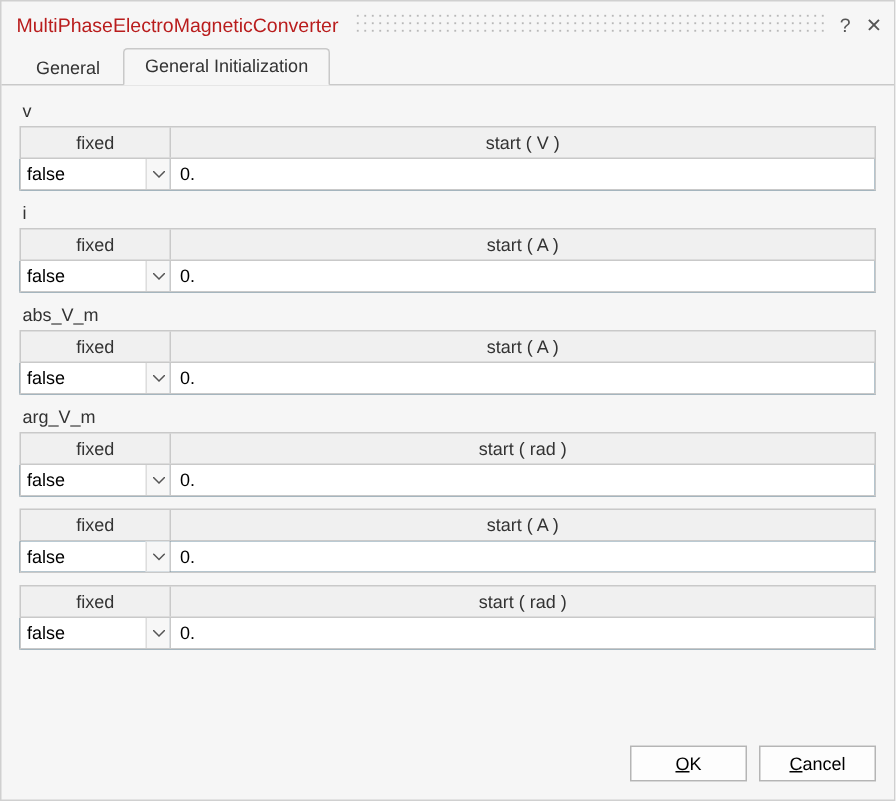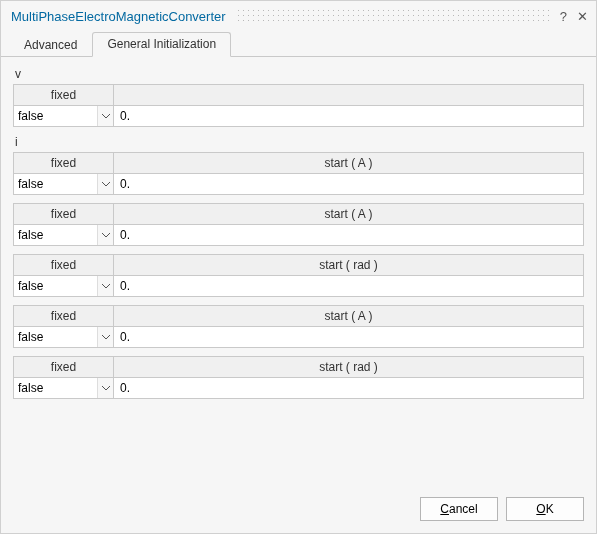--- a/index.html
+++ b/index.html
@@ -20,21 +20,21 @@
     flex-direction: column;
   }
   .titlebar {
     display: flex;
     align-items: center;
     padding: 6px 8px 4px 10px;
     height: 28px;
   }
   .titlebar .title {
     font-size: 13px;
-    color: #0369a1;
+    color: #b91c1c;
     white-space: nowrap;
   }
   .titlebar .drag {
     flex: 1;
     height: 16px;
     margin: 0 10px;
     background-image: radial-gradient(circle, #b8b8b8 0.8px, transparent 0.8px);
     background-size: 5px 5px;
     background-position: 0 0;
   }
@@ -177,30 +177,31 @@
   <div class="titlebar">
     <span class="title">MultiPhaseElectroMagneticConverter</span>
     <div class="drag"></div>
     <div class="title-actions">
       <span>?</span>
       <span>✕</span>
     </div>
   </div>
 
   <div class="tabs">
-    <div class="tab">Advanced</div>
+    <div class="tab">General</div>
     <div class="tab active">General Initialization</div>
   </div>
 
   <div class="content" id="content-area">
 
   <div class="field-block">
         <div class="field-label">v</div>
         <div class="field-headers">
           <div class="hcol fixed-hdr">fixed</div>
+          <div class="hcol start-hdr">start ( V )</div>
         </div>
         <div class="field-row">
           <div class="fixed-cell">
             <div class="dropdown-wrap">
               <select><option value="false">false</option><option value="true">true</option></select>
               <div class="dropdown-arrow">
                 <svg width="8" height="5" viewBox="0 0 8 5">
                   <path d="M0 0 L4 4 L8 0" fill="none" stroke="#555" stroke-width="1"></path>
                 </svg>
               </div>
@@ -223,39 +224,41 @@
                 <svg width="8" height="5" viewBox="0 0 8 5">
                   <path d="M0 0 L4 4 L8 0" fill="none" stroke="#555" stroke-width="1"></path>
                 </svg>
               </div>
             </div>
           </div>
           <div class="start-cell"><input type="text" value="0." style=""></div>
         </div>
       </div>
       <div class="field-block">
+        <div class="field-label">abs_V_m</div>
         <div class="field-headers">
           <div class="hcol fixed-hdr">fixed</div>
           <div class="hcol start-hdr">start ( A )</div>
         </div>
         <div class="field-row">
           <div class="fixed-cell">
             <div class="dropdown-wrap">
               <select><option value="false">false</option><option value="true">true</option></select>
               <div class="dropdown-arrow">
                 <svg width="8" height="5" viewBox="0 0 8 5">
                   <path d="M0 0 L4 4 L8 0" fill="none" stroke="#555" stroke-width="1"></path>
                 </svg>
               </div>
             </div>
           </div>
           <div class="start-cell"><input type="text" value="0." style=""></div>
         </div>
       </div>
       <div class="field-block">
+        <div class="field-label">arg_V_m</div>
         <div class="field-headers">
           <div class="hcol fixed-hdr">fixed</div>
           <div class="hcol start-hdr">start ( rad )</div>
         </div>
         <div class="field-row">
           <div class="fixed-cell">
             <div class="dropdown-wrap">
               <select><option value="false">false</option><option value="true">true</option></select>
               <div class="dropdown-arrow">
                 <svg width="8" height="5" viewBox="0 0 8 5">
@@ -301,17 +304,17 @@
                 </svg>
               </div>
             </div>
           </div>
           <div class="start-cell"><input type="text" value="0." style=""></div>
         </div>
       </div>
     </div>
 
   <div class="button-bar">
+    <button><span class="mn">O</span>K</button>
     <button><span class="mn">C</span>ancel</button>
-    <button><span class="mn">O</span>K</button>
   </div>
 
 </div>
 
 </body></html>

